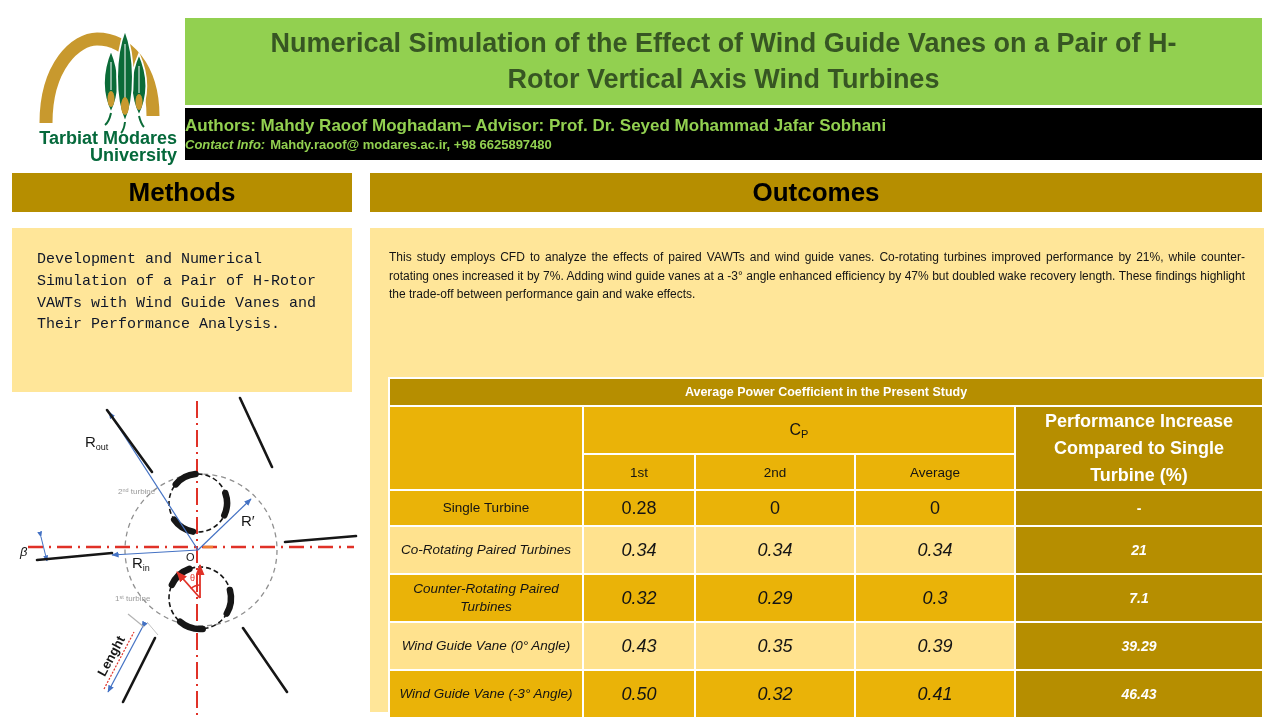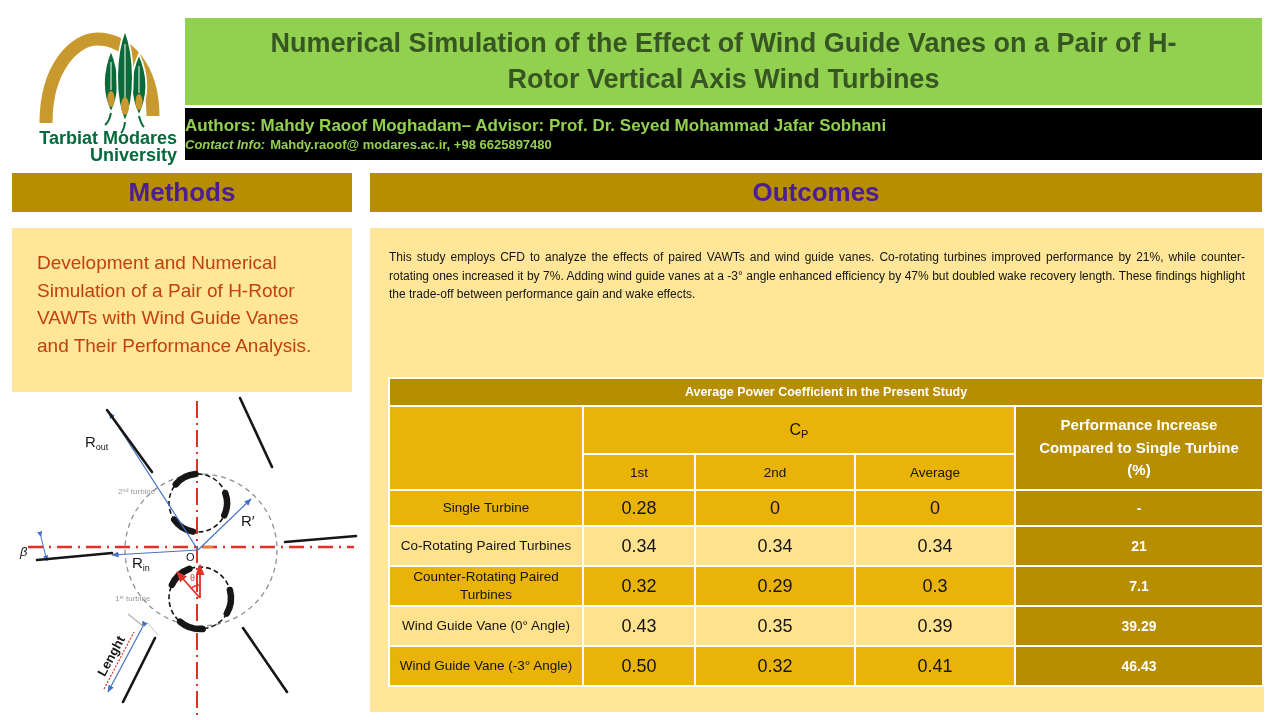--- a/index.html
+++ b/index.html
@@ -11,46 +11,46 @@
              display:flex;align-items:center;justify-content:center;}
   .title-text{font-size:27px;font-weight:bold;color:#375623;text-align:center;line-height:1.32;
               padding:0 55px;}
   .authors-bar{position:absolute;left:185px;top:108px;width:1077px;height:52px;background:#000000;
                display:flex;flex-direction:column;justify-content:center;gap:1px;}
   .authors-line{font-size:17px;font-weight:bold;color:#92D050;}
   .contact-line{font-size:13px;font-weight:bold;color:#92D050;}
   .contact-label{font-style:italic;margin-right:5px;}
 
   
-  .sec-header{position:absolute;top:173px;height:39px;background:#B68E00;color:#4c1d95;
+  .sec-header{position:absolute;top:173px;height:39px;background:#B68E00;color:#000000;
               display:flex;align-items:center;justify-content:center;font-weight:bold;font-size:26px;}
   .methods-h{left:12px;width:340px;}
   .outcomes-h{left:370px;width:892px;}
 
   
   .methods-box{position:absolute;left:12px;top:228px;width:340px;height:164px;background:#FFE699;}
-  .methods-text{margin:21px 17px 0 25px;font-size:19px;line-height:1.45;color:#c2410c;}
+  .methods-text{margin:21px 17px 0 25px;font-size:15px;line-height:1.45;color:#0f172a;font-family:Liberation Mono, monospace;}
   .outcomes-box{position:absolute;left:370px;top:228px;width:894px;height:484px;background:#FFE699;}
   .outcomes-text{margin:20px 19px 0 19px;font-size:12px;line-height:1.56;text-align:justify;color:#141414;}
 
   
   .results-table{position:absolute;left:388px;top:377px;width:874px;border-collapse:collapse;
                  table-layout:fixed;}
   .results-table td{border:2px solid #ffffff;text-align:center;vertical-align:middle;color:#141414;}
   .t-title{background:#B68E00;color:#fff !important;font-weight:bold;font-size:12.5px;height:24px;}
   .t-cream{background:#eab308;}
   .t-cream-alt{background:#FFE28E;}
   .t-gold{background:#B68E00;color:#fff !important;font-weight:bold;font-size:14px;}
   .cp-cell{font-size:16px;height:44px;}
   .cp-sub{font-size:11px;vertical-align:-3px;}
-  .perf-head{font-size:15px;font-weight:bold;padding:0 18px;line-height:1.5;margin-left:8px;}
+  .perf-head{font-size:18px;font-weight:bold;padding:0 18px;line-height:1.5;margin-left:8px;}
   .sub-row td{font-size:13.5px;height:32px;}
   .lab{font-size:13.5px;line-height:1.35;padding:0 3px;}
   .val{font-size:18px;}
-  .r-h36{height:36px;} .r-h44{height:40px;}
+  .r-h36{height:36px;} .r-h44{height:48px;font-style:italic;}
 
   
   .diagram{position:absolute;left:0;top:395px;}
   .logo{position:absolute;left:10px;top:10px;}
 </style>
 </head>
 <body>
 
 <div class="page">
 

